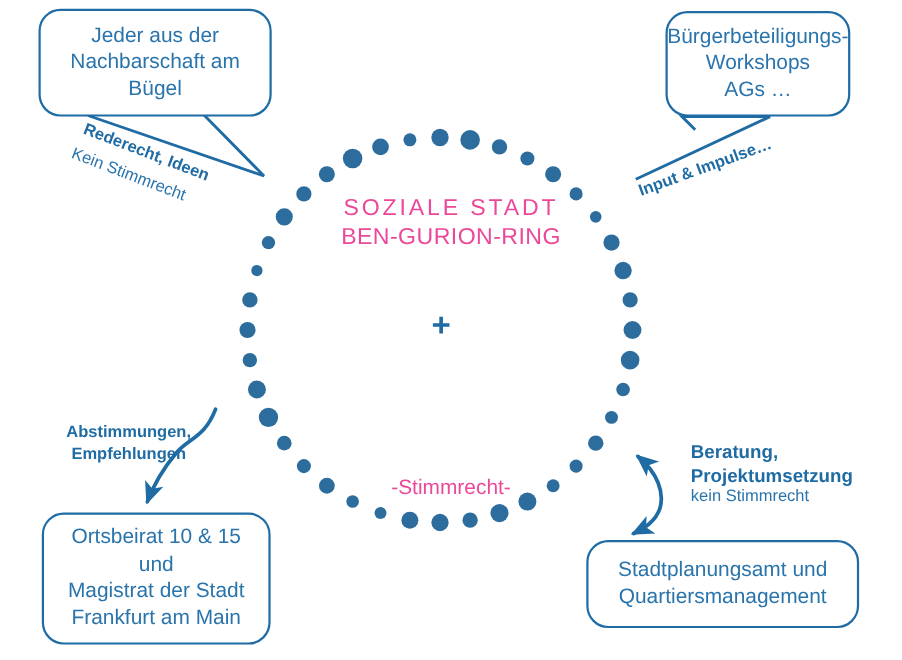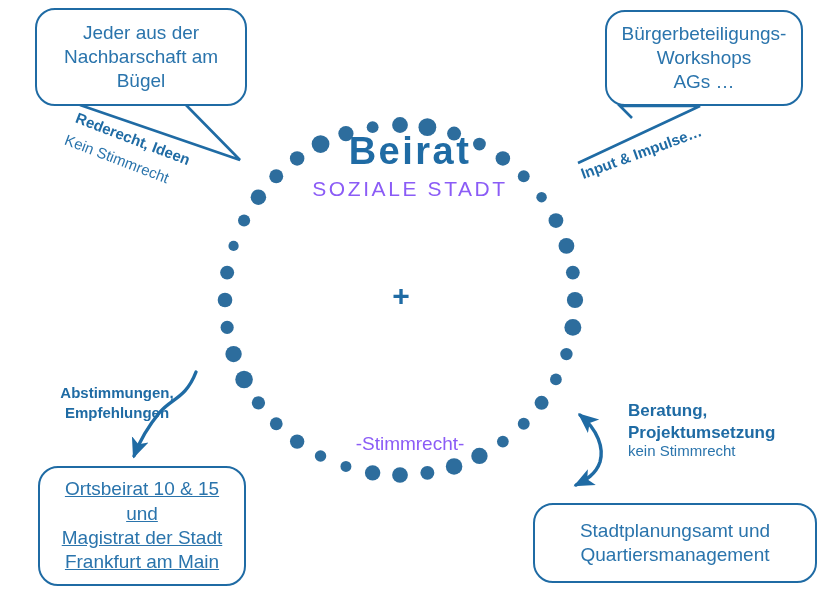--- a/index.html
+++ b/index.html
@@ -40,28 +40,28 @@
     text-align: center;
     line-height: 1.28;
   }
   .bubble .txt, .plainbox .txt {
     display: block;
     white-space: pre-line;
     padding: 0 10px;
   }
 
   #bubble-neighbourhood { left: 35px;  top: 8px;   width: 212px; height: 98px;  font-size: 19px; }
-  #bubble-participation { left: 605px; top: 10px;  width: 198px; height: 96px;  font-size: 19px; }
-  #box-ortsbeirat       { left: 38px;  top: 466px; width: 208px; height: 120px; font-size: 19px; text-decoration: underline; }
-  #box-stadtplanungsamt { left: 533px; top: 491px; width: 284px; height: 80px;  font-size: 19px; margin-top: 12px; }
+  #bubble-participation { left: 605px; top: 10px;  width: 168px; height: 96px;  font-size: 19px; }
+  #box-ortsbeirat       { left: 38px;  top: 466px; width: 208px; height: 120px; font-size: 19px; }
+  #box-stadtplanungsamt { left: 533px; top: 491px; width: 248px; height: 80px;  font-size: 19px; }
 
   
   .circle-text {
     position: absolute;
-    color: #8b5cf6;
+    color: #ec4899;
     text-align: center;
     line-height: 1.22;
   }
   #title-beirat {
     left: 290px; top: 128px; width: 240px;
     font-size: 38px;
     font-weight: bold;
     letter-spacing: 2.5px;
     color: #1f6ba4;
   }
@@ -238,24 +238,24 @@
 und
 Magistrat der Stadt
 Frankfurt am Main</span>
   </div>
 
   <div class="plainbox" id="box-stadtplanungsamt">
     <span class="txt">Stadtplanungsamt und
 Quartiersmanagement</span>
   </div>
 
-  <div class="circle-text" id="title-beirat">Beirat</div>
 
   <div class="circle-text" id="subtitle-soziale-stadt">SOZIALE STADT</div>
 
+  <div class="circle-text" id="subtitle-ben-gurion-ring">BEN-GURION-RING</div>
 
 
   <div class="circle-text" id="plus-sign">+</div>
 
 
   <div class="circle-text" id="label-stimmrecht">-Stimmrecht-</div>
 
   <div class="rot-label" id="label-rederecht">Rederecht, Ideen</div>
 
   <div class="rot-label" id="label-kein-stimmrecht-left">Kein Stimmrecht</div>

